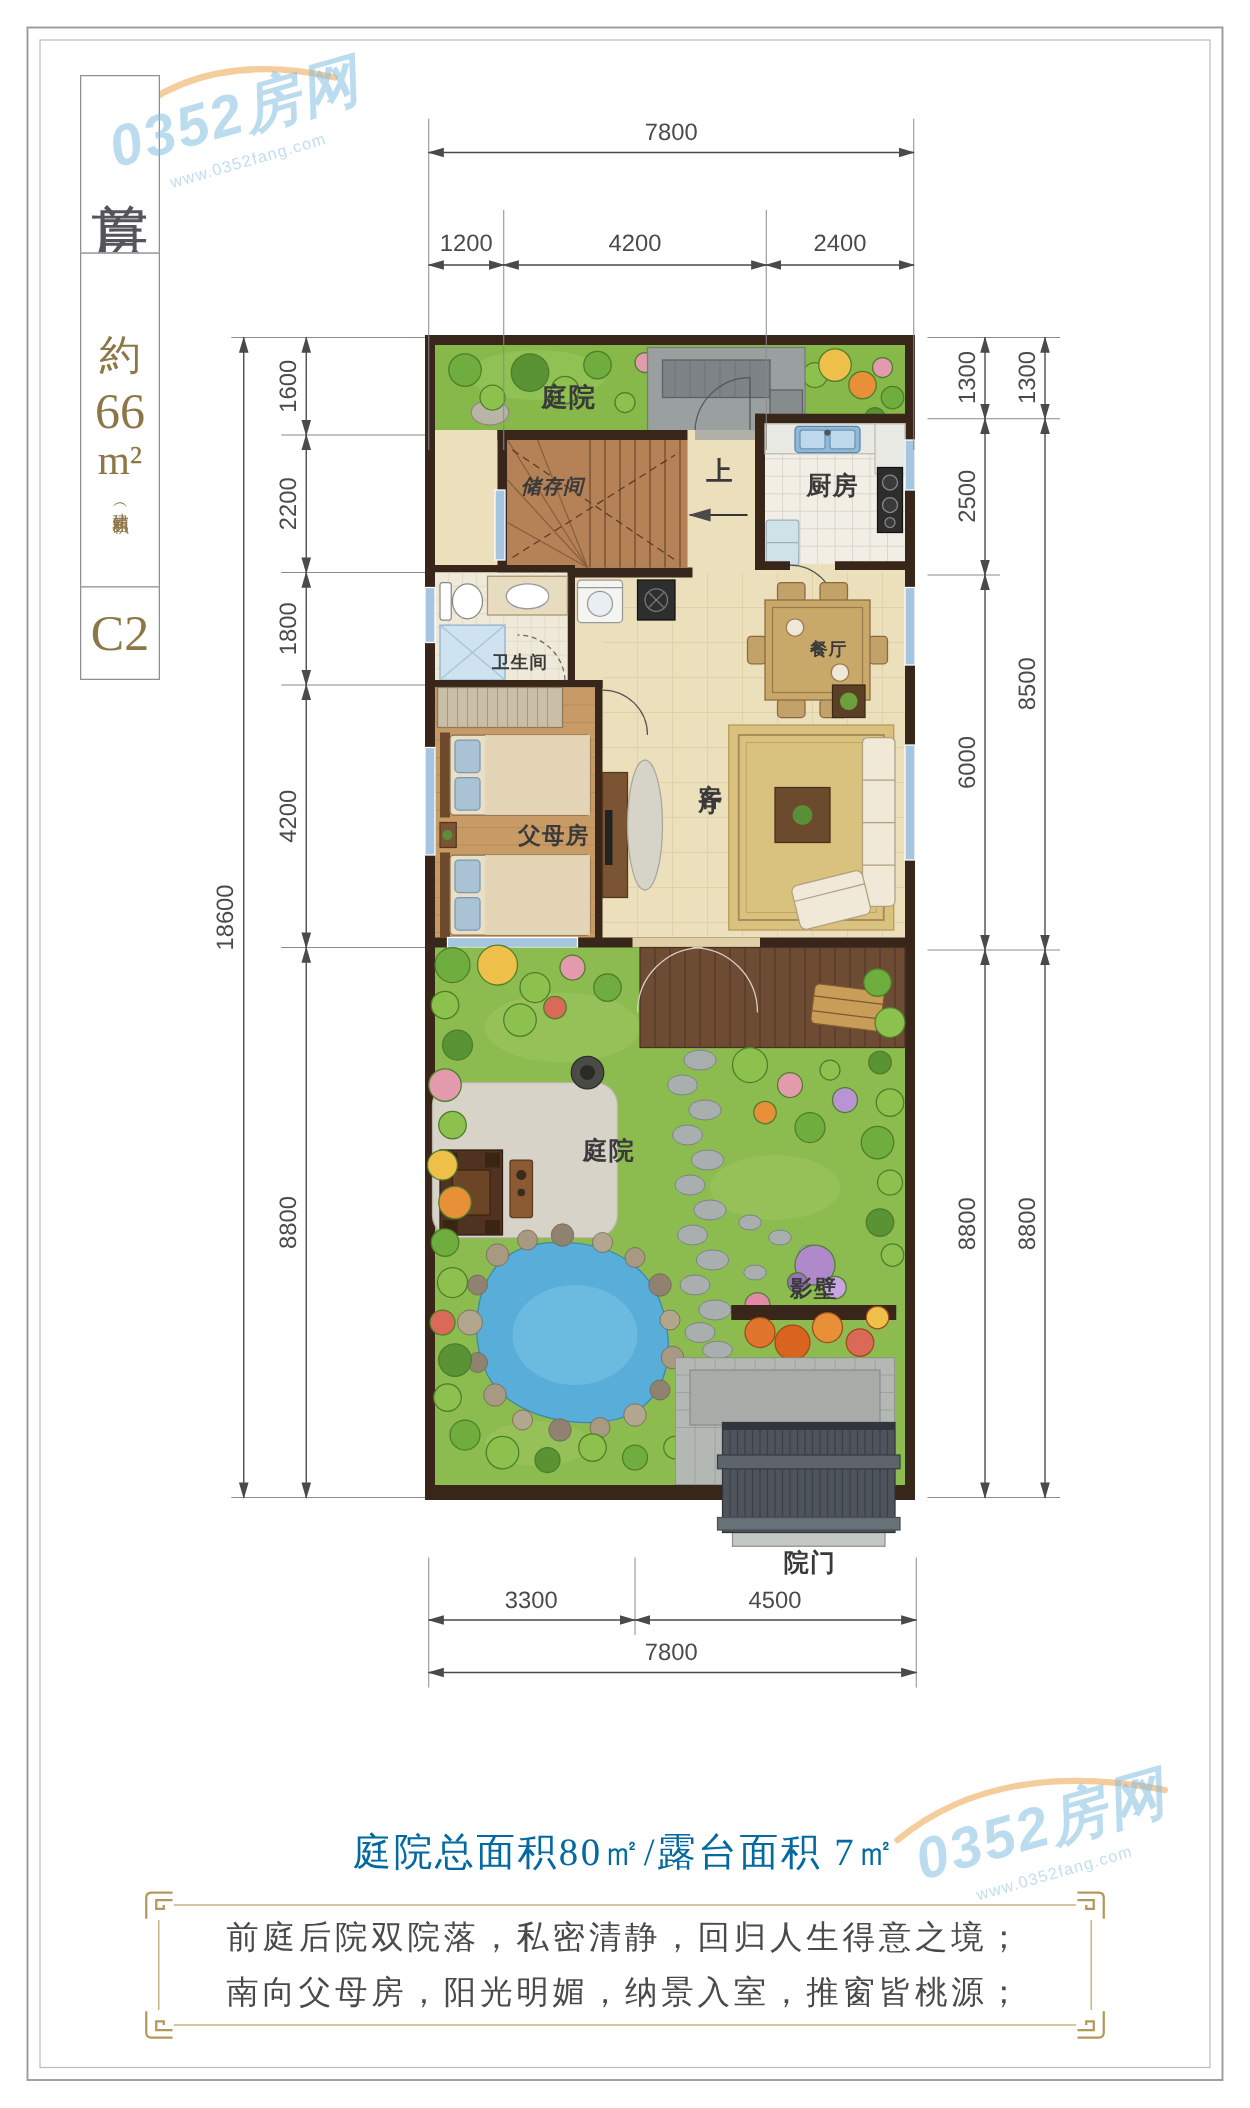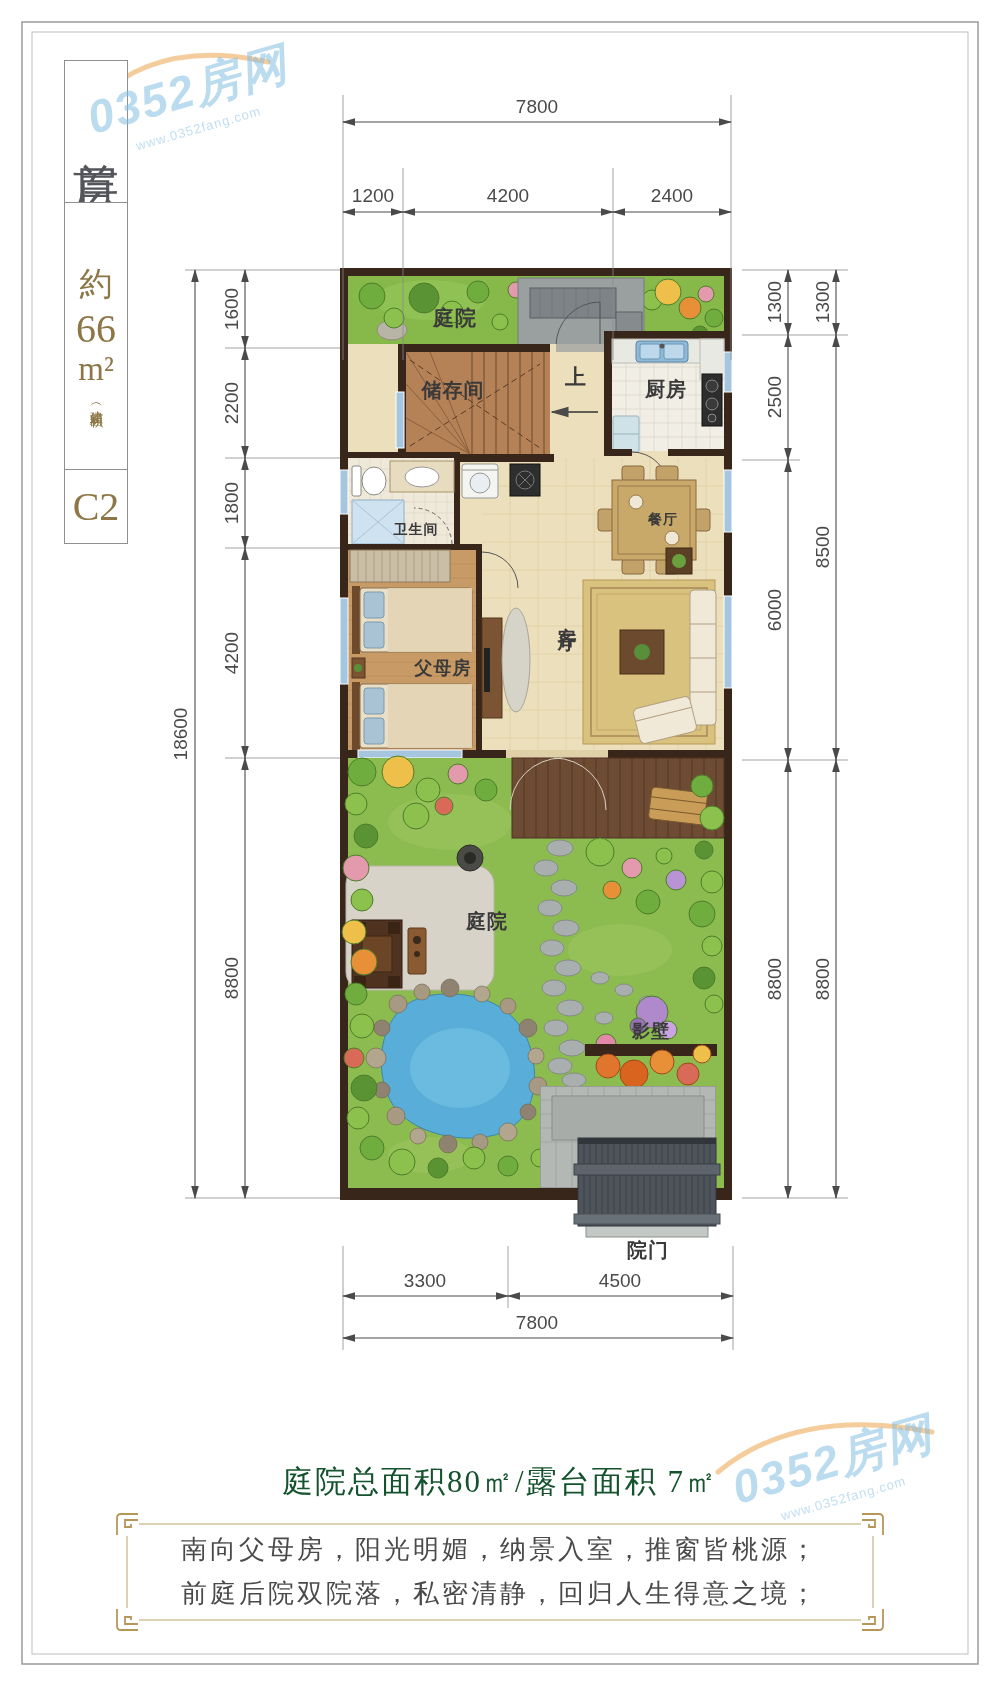--- a/index.html
+++ b/index.html
@@ -20,21 +20,21 @@
              line-height:1.25;letter-spacing:6px;}
   .gold{color:#8d7747;font-family:"Liberation Serif", serif;}
   .area-note{font-size:13px;letter-spacing:2px;margin-top:10px;color:#8d7747;}
   
   .wm{position:absolute;transform:rotate(-16deg);color:rgba(132,190,226,.55);
       text-align:center;pointer-events:none;z-index:5;}
   .wm .b{font-size:46px;font-weight:700;font-style:italic;letter-spacing:2px;}
   .wm .u{font-size:13px;letter-spacing:1px;color:rgba(132,190,226,.5);}
   
   .summary{position:absolute;left:500px;top:1482px;transform:translate(-50%,-50%);
-           font-family:"Liberation Serif", serif;font-size:31px;color:#14532d;
+           font-family:"Liberation Serif", serif;font-size:31px;color:#0369a1;
            letter-spacing:2px;white-space:nowrap;}
   .desc-box{position:absolute;left:127px;top:1524px;width:746px;height:96px;
             display:flex;flex-direction:column;align-items:center;justify-content:center;}
   .desc-line{font-family:"Liberation Serif", serif;font-size:26px;color:#4a4a4a;
              letter-spacing:3px;line-height:44px;white-space:nowrap;}
 </style>
 </head>
 <body>
 
 <svg width="1000" height="1686" viewBox="0 0 1000 1686">
@@ -613,21 +613,21 @@
 <div class="wm" style="left:80px;top:60px;width:220px;">
   <div class="b">0352房网</div>
   <div class="u">www.0352fang.com</div>
 </div>
 <div class="wm" style="left:715px;top:1430px;width:240px;">
   <div class="b">0352房网</div>
   <div class="u">www.0352fang.com</div>
 </div>
 
 <div class="lbl" style="left:455px;top:318px;font-size:21px;">庭院</div>
-<div class="lbl" style="left:453px;top:390px;font-size:20px;">储存间</div>
+<div class="lbl" style="left:442px;top:390px;font-size:16px;font-style:italic;">储存间</div>
 <div class="lbl" style="left:576px;top:377px;font-size:21px;">上</div>
 <div class="lbl" style="left:666px;top:389px;font-size:20px;">厨房</div>
 <div class="lbl" style="left:416px;top:505px;font-size:14px;margin-top:25px;">卫生间</div>
 <div class="lbl" style="left:663px;top:520px;font-size:14px;">餐厅</div>
 <div class="lbl vertical" style="left:567px;top:618px;font-size:19px;letter-spacing:6px;">客厅</div>
 <div class="lbl" style="left:443px;top:668px;font-size:18px;">父母房</div>
 <div class="lbl" style="left:487px;top:921px;font-size:20px;">庭院</div>
 <div class="lbl" style="left:651px;top:1031px;font-size:18px;">影壁</div>
 <div class="lbl" style="left:648px;top:1250px;font-size:20px;">院门</div>
 
@@ -651,15 +651,15 @@
 <div class="dim v" style="left:823px;top:302px;">1300</div>
 <div class="dim v" style="left:823px;top:547px;">8500</div>
 <div class="dim v" style="left:823px;top:979px;">8800</div>
 
 <div class="dim" style="left:425px;top:1281px;">3300</div>
 <div class="dim" style="left:620px;top:1281px;">4500</div>
 <div class="dim" style="left:537px;top:1323px;">7800</div>
 
 <div class="summary">庭院总面积80㎡/露台面积 7㎡</div>
 <div class="desc-box">
+  <div class="desc-line">前庭后院双院落，私密清静，回归人生得意之境；</div>
   <div class="desc-line">南向父母房，阳光明媚，纳景入室，推窗皆桃源；</div>
-  <div class="desc-line">前庭后院双院落，私密清静，回归人生得意之境；</div>
 </div>
 
 </body></html>

